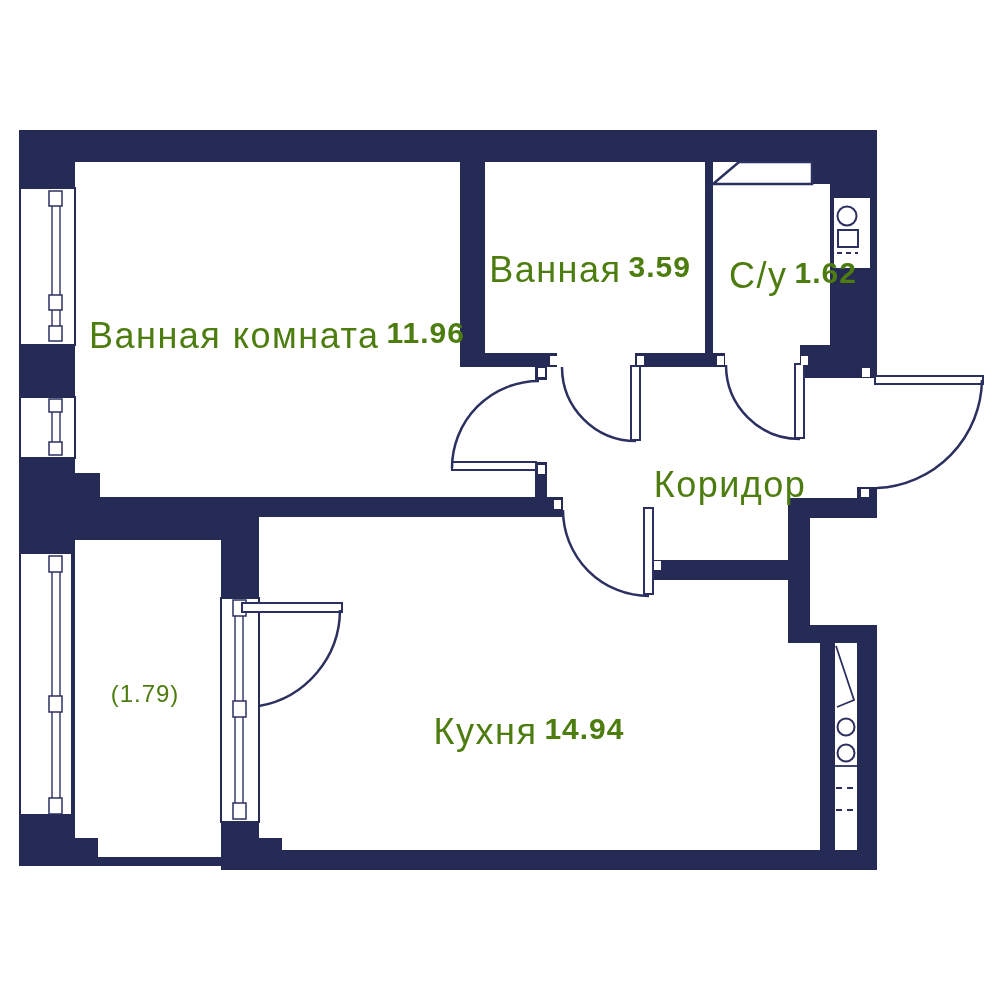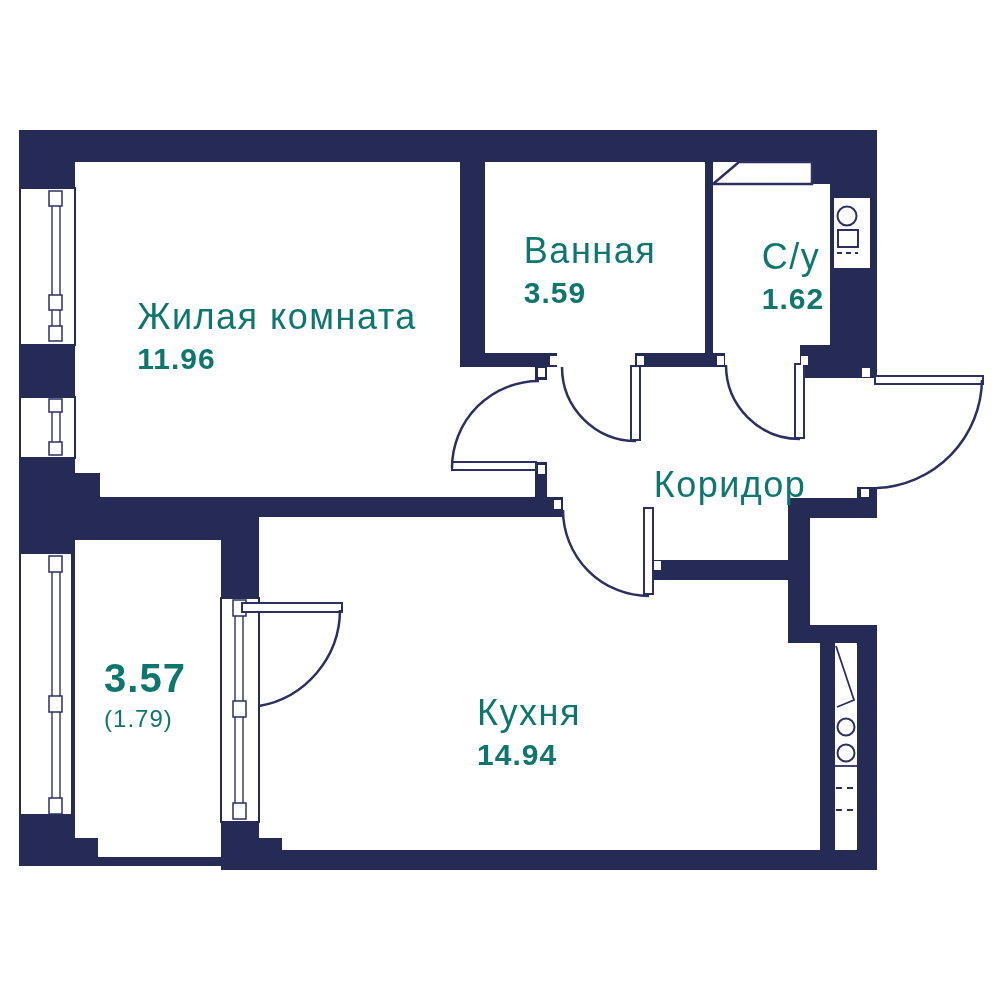--- a/index.html
+++ b/index.html
@@ -14,22 +14,22 @@
   .win-block{fill:#ffffff;stroke:#2b3060;stroke-width:1.5;}
   .leaf{fill:#ffffff;stroke:#2b3060;stroke-width:2;}
   .arc{fill:none;stroke:#2b3060;stroke-width:2.5;}
   .duct{fill:#ffffff;stroke:#2b3060;stroke-width:2.5;}
   .hole{fill:#ffffff;stroke:none;}
   .fixline{fill:none;stroke:#2b3060;stroke-width:1.8;}
   .fixshape{fill:none;stroke:#2b3060;stroke-width:2;}
   .jamb-sq{fill:#ffffff;stroke:none;}
   .room-label{
     position:absolute;transform:translate(-50%,-50%);
-    color:#0f766e;display:flex;
-    flex-direction:column;gap:7px;white-space:nowrap;line-height:1.05;
+    text-align:center;color:#4d7c0f;display:flex;
+    flex-direction:row;gap:7px;white-space:nowrap;line-height:1.05;
   }
   .room-name{font-size:36px;font-weight:400;letter-spacing:1.5px;}
   .room-area{font-size:30px;font-weight:700;letter-spacing:1px;}
   .room-area-secondary{font-size:24px;font-weight:400;letter-spacing:1px;}
 </style>
 </head>
 <body>
 
 <div id="stage">
 
@@ -145,21 +145,21 @@
       <rect class="jamb-sq" x="637" y="356" width="7" height="9"></rect>
       <rect class="jamb-sq" x="717" y="356" width="7" height="9"></rect>
       <rect class="jamb-sq" x="801" y="356" width="7" height="9"></rect>
       <rect class="jamb-sq" x="862" y="368" width="8" height="9"></rect>
       <rect class="jamb-sq" x="861" y="489" width="8" height="8"></rect>
       <rect class="jamb-sq" x="654" y="561" width="7" height="9"></rect>
     </g>
   </svg>
 
   <div class="room-label" style="left:277px;top:336px;">
-    <span class="room-name">Жилая комната</span>
+    <span class="room-name">Ванная комната</span>
     <span class="room-area">11.96</span>
   </div>
 
   <div class="room-label" style="left:590px;top:270px;">
     <span class="room-name">Ванная</span>
     <span class="room-area">3.59</span>
   </div>
 
   <div class="room-label" style="left:773px;top:276px;margin-left:20px;">
     <span class="room-name">С/у</span>
@@ -169,17 +169,16 @@
   <div class="room-label" style="left:730px;top:485px;">
     <span class="room-name">Коридор</span>
   </div>
 
   <div class="room-label" style="left:529px;top:732px;">
     <span class="room-name">Кухня</span>
     <span class="room-area">14.94</span>
   </div>
 
   <div class="room-label" style="left:145px;top:694px;">
-    <span class="room-area" style="font-size:40px;">3.57</span>
     <span class="room-area-secondary">(1.79)</span>
   </div>
 
 </div>
 
 </body></html>

